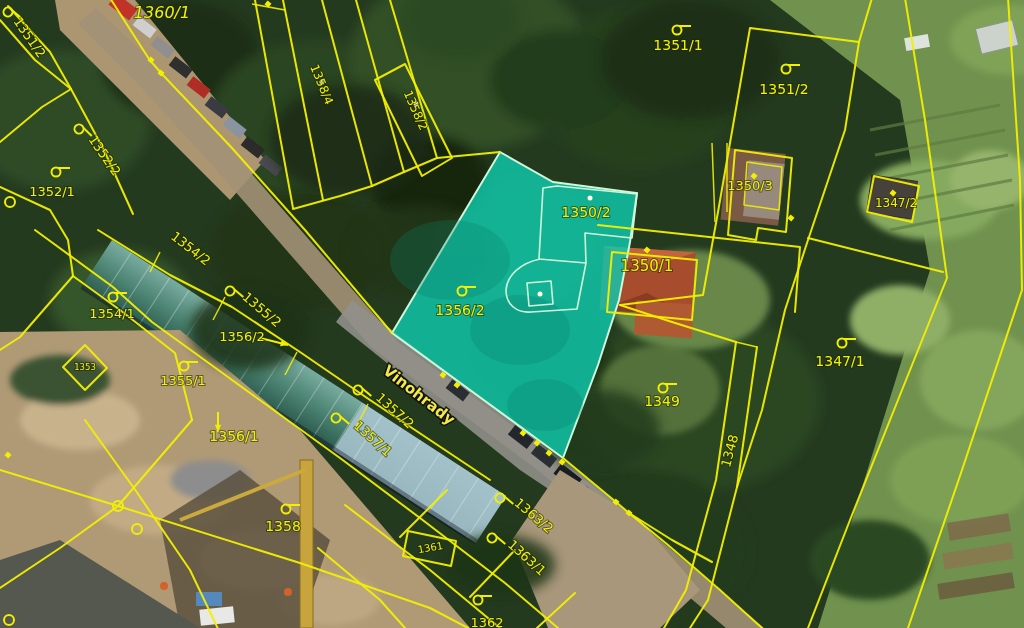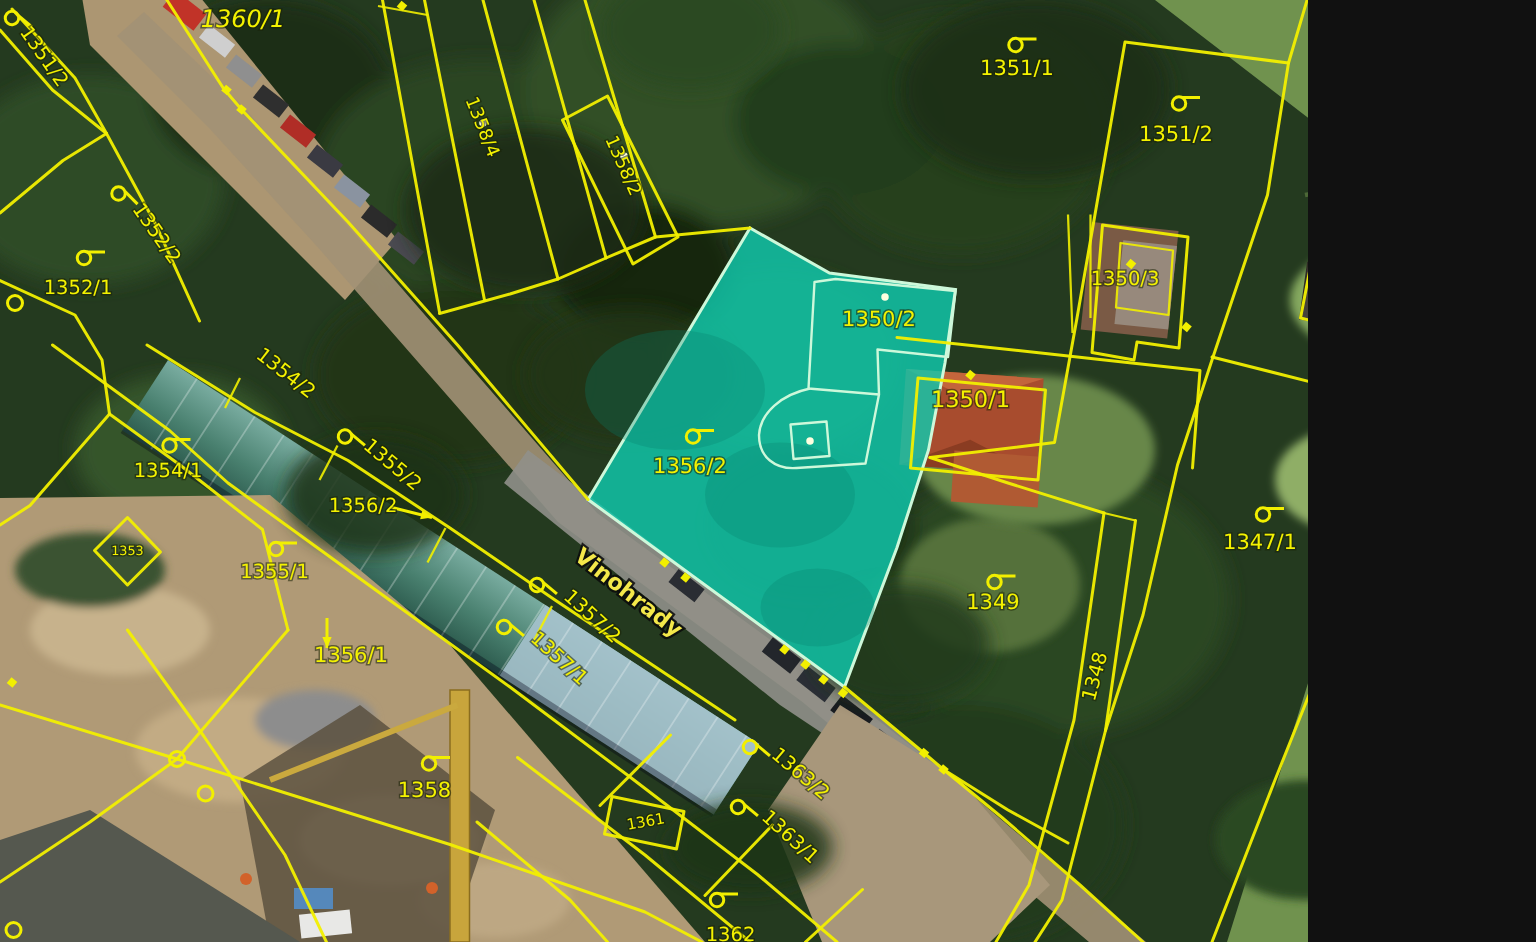--- a/index.html
+++ b/index.html
@@ -1,16 +1,16 @@
 <!DOCTYPE html>
 <html><head>
 <meta charset="utf-8">
 <style>
   html,body{margin:0;padding:0;background:#111;}
-  .stage{position:relative;width:872px;height:628px;overflow:hidden;font-family:"DejaVu Sans","Liberation Sans",sans-serif;}
+  .stage{position:relative;width:1024px;height:628px;overflow:hidden;font-family:"DejaVu Sans","Liberation Sans",sans-serif;}
   .stage svg{position:absolute;left:0;top:0;}
   text.plabel{fill:#f4f200;font-family:"DejaVu Sans","Liberation Sans",sans-serif;
     paint-order:stroke;stroke:rgba(25,35,5,.55);stroke-width:2px;}
   text.street{fill:#f4e84a;paint-order:stroke;stroke:rgba(10,10,10,.85);stroke-width:3px;font-weight:bold;}
   .cad{fill:none;stroke:#f2ef00;stroke-width:2;stroke-linejoin:round;stroke-linecap:round;opacity:.95;}
   .cadthin{fill:none;stroke:#f2ef00;stroke-width:1.5;stroke-linejoin:round;opacity:.9;}
   .pale{fill:none;stroke:#cdf8da;stroke-width:1.6;stroke-linejoin:round;}
 </style>
 </head>
 <body>

